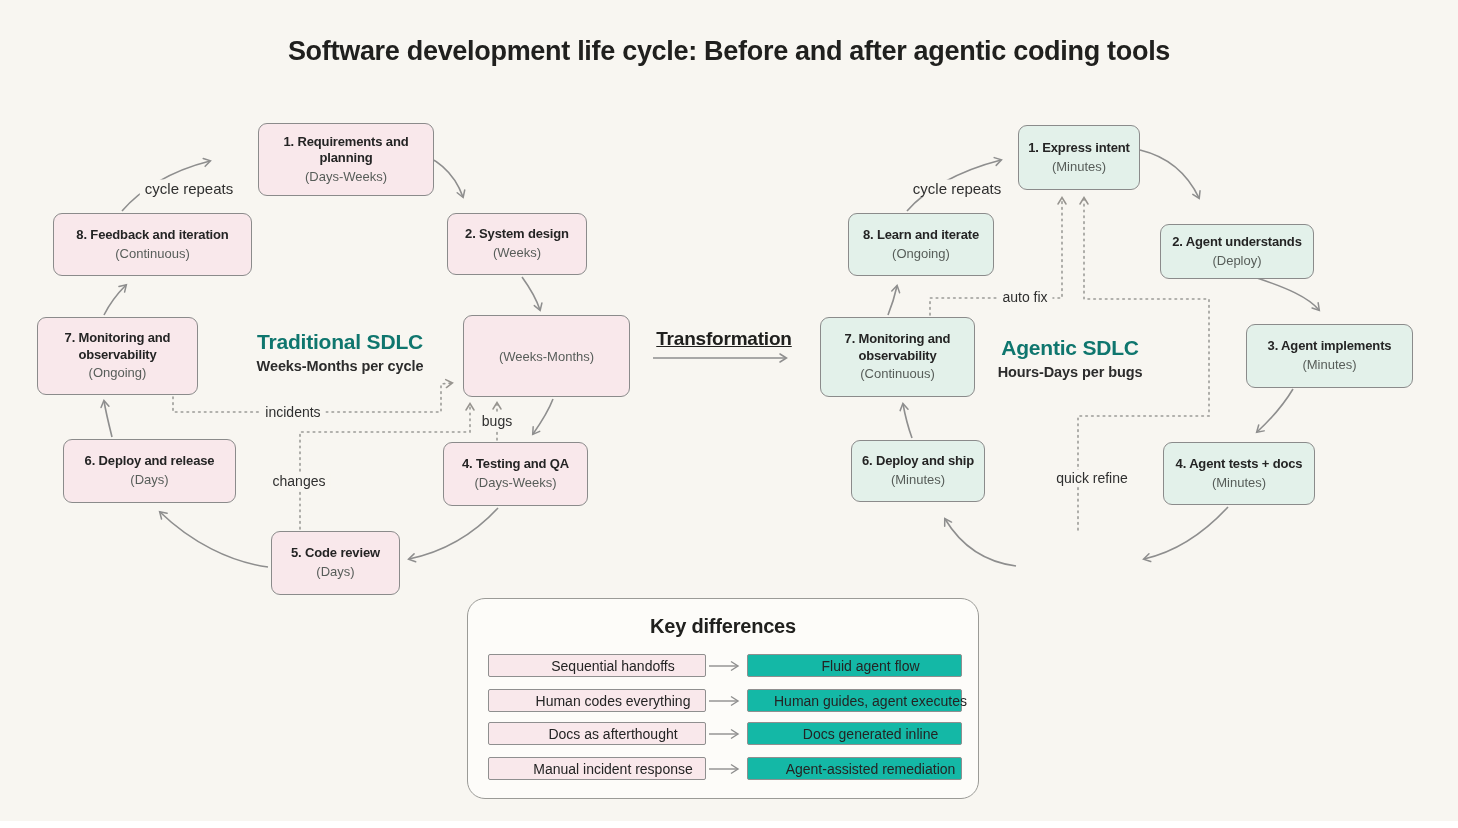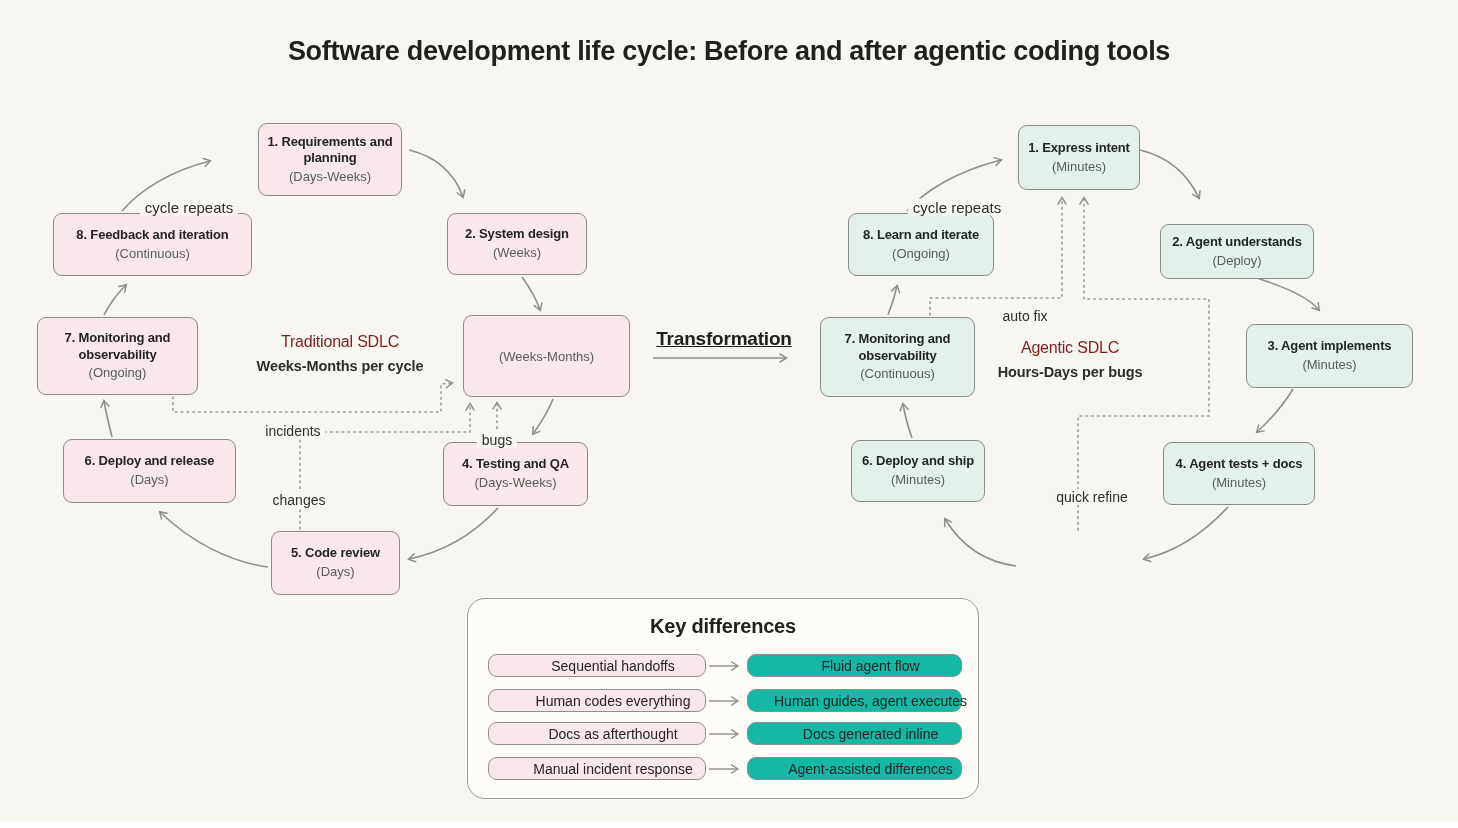--- a/index.html
+++ b/index.html
@@ -19,46 +19,46 @@
     border:1.5px solid #8b8b8b;border-radius:9px;
     display:flex;flex-direction:column;align-items:center;justify-content:center;
     text-align:center;padding:4px 5px;line-height:1.28;
   }
   .node.pink{background:#f9e8eb;}
   .node.green{background:#e3f1ea;}
   .nt{font-size:13px;font-weight:700;letter-spacing:-0.15px;color:#242424;}
   .nd{font-size:13px;font-weight:400;color:#575d59;margin-top:2px;}
   .cycle-title{
     position:absolute;transform:translate(-50%,-50%);
-    font-size:16px;font-weight:400;letter-spacing:-0.2px;color:#7f1d1d;white-space:nowrap;
+    font-size:21px;font-weight:700;letter-spacing:-0.2px;color:#0f766e;white-space:nowrap;
   }
   .cycle-sub{
     position:absolute;transform:translate(-50%,-50%);
     font-size:14.5px;font-weight:700;letter-spacing:-0.1px;color:#2c2c2c;white-space:nowrap;
   }
   .flow-label{
     position:absolute;transform:translate(-50%,-50%);
-    font-size:14px;color:#2f2f2f;background:#f8f6f1;padding:0 5px;white-space:nowrap;margin-top:19px;
+    font-size:14px;color:#2f2f2f;background:#f8f6f1;padding:0 5px;white-space:nowrap;
   }
   .flow-label.big{font-size:15px;}
   .transform-label{
     position:absolute;transform:translate(-50%,-50%);
     font-size:19px;font-weight:700;letter-spacing:-0.2px;color:#20201e;white-space:nowrap;text-decoration:underline;
   }
   .kd-panel{
     position:absolute;left:467px;top:598px;width:512px;height:201px;box-sizing:border-box;
     background:#fdfcf9;border:1.5px solid #9b9b97;border-radius:18px;
   }
   .kd-title{
     position:absolute;left:0;top:16px;width:100%;text-align:center;
     font-size:20px;font-weight:700;letter-spacing:-0.2px;color:#20201e;
   }
   .kd-row{position:absolute;left:20px;display:flex;align-items:center;}
   .pill{
-    box-sizing:border-box;height:23px;border:1.4px solid #8f8f8f;border-radius:9px;
+    box-sizing:border-box;height:23px;border:1.4px solid #8f8f8f;border-radius:2px;
     display:flex;align-items:center;justify-content:center;
     font-size:14px;color:#242424;white-space:nowrap;padding-left:32px;
   }
   .pill.pink{background:#f9e8eb;width:218px;}
   .pill.green{background:#14b8a6;width:215px;}
   .kd-arrow{margin:0 2px;flex:0 0 auto;}
   .bottom-strip{position:absolute;left:0;bottom:0;width:100%;height:7px;background:#ffffff;}
 </style>
 </head>
 <body>
@@ -97,21 +97,21 @@
     </g>
     <g fill="none" stroke="#9b9b97" stroke-width="1.6" stroke-dasharray="1.6 4.2" stroke-linecap="round">
       <path d="M 173,397 L 173,412 L 441,412 L 441,384 L 452,383" marker-end="url(#ahd)"></path>
       <path d="M 497,440 L 497,403" marker-end="url(#ahd)"></path>
       <path d="M 300,529 L 300,432 L 470,432 L 470,404" marker-end="url(#ahd)"></path>
       <path d="M 930,315 L 930,298 L 1062,298 L 1062,198" marker-end="url(#ahd)"></path>
       <path d="M 1078,530 L 1078,416 L 1209,416 L 1209,299 L 1084,299 L 1084,198" marker-end="url(#ahd)"></path>
     </g>
   </svg>
 
-  <div class="node pink" style="left:258px;top:123px;width:144px;height:73px">
+  <div class="node pink" style="left:258px;top:123px;width:176px;height:73px">
     <div class="nt">1. Requirements and planning</div>
     <div class="nd">(Days-Weeks)</div>
   </div>
   <div class="node pink" style="left:447px;top:213px;width:140px;height:62px">
     <div class="nt">2. System design</div>
     <div class="nd">(Weeks)</div>
   </div>
   <div class="node pink" style="left:463px;top:315px;width:167px;height:82px">
     <div class="nd">(Weeks-Months)</div>
   </div>
@@ -214,18 +214,18 @@
       <div class="pill green">Docs generated inline</div>
     </div>
     <div class="kd-row" style="top:158px">
       <div class="pill pink">Manual incident response</div>
       <svg class="kd-arrow" width="37" height="12">
           <g fill="none" stroke="#8e8e8e" stroke-width="1.4">
             <line x1="1" y1="6" x2="29" y2="6"></line>
             <path d="M23,1.5 L30,6 L23,10.5"></path>
           </g>
         </svg>
-      <div class="pill green">Agent-assisted differences</div>
+      <div class="pill green">Agent-assisted remediation</div>
     </div>
   </div>
 
   <div class="bottom-strip"></div>
 </div>
 
 </body></html>

